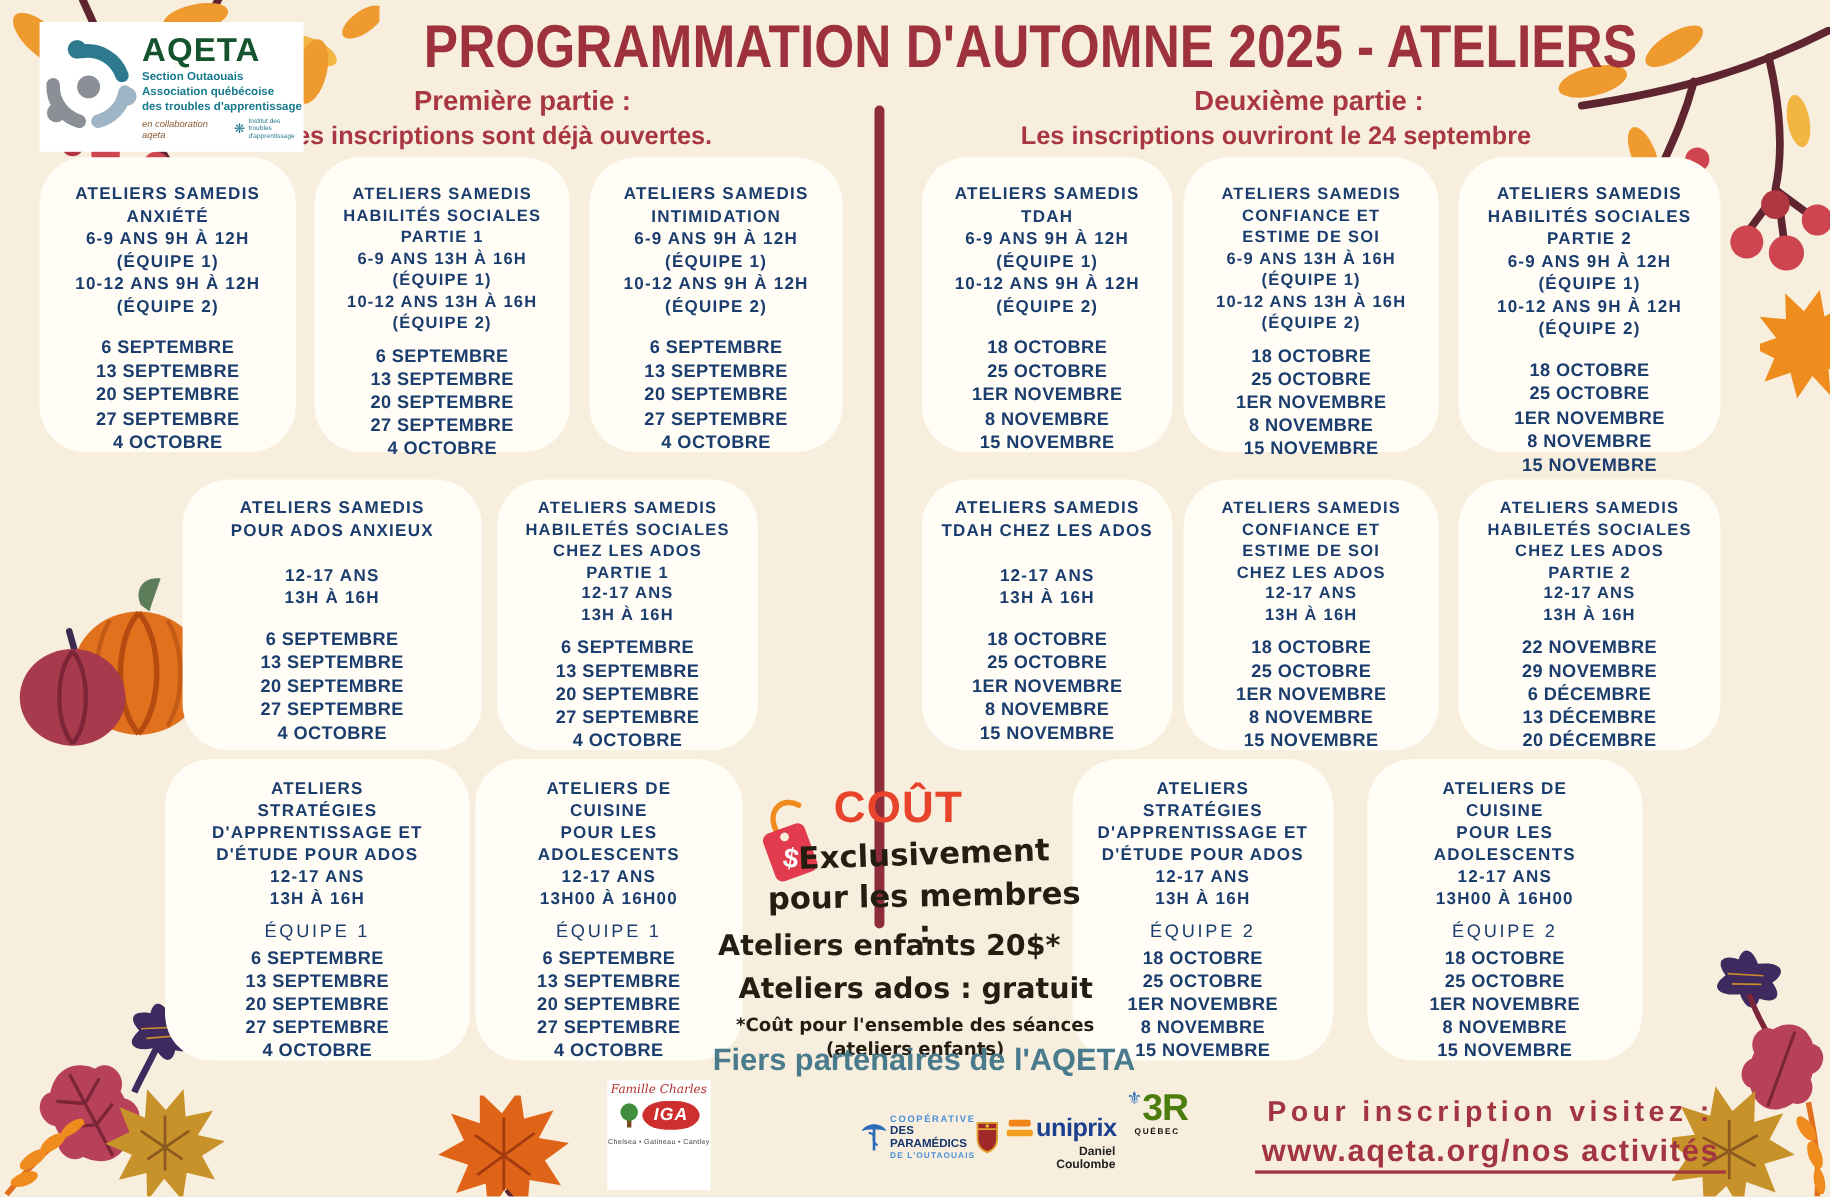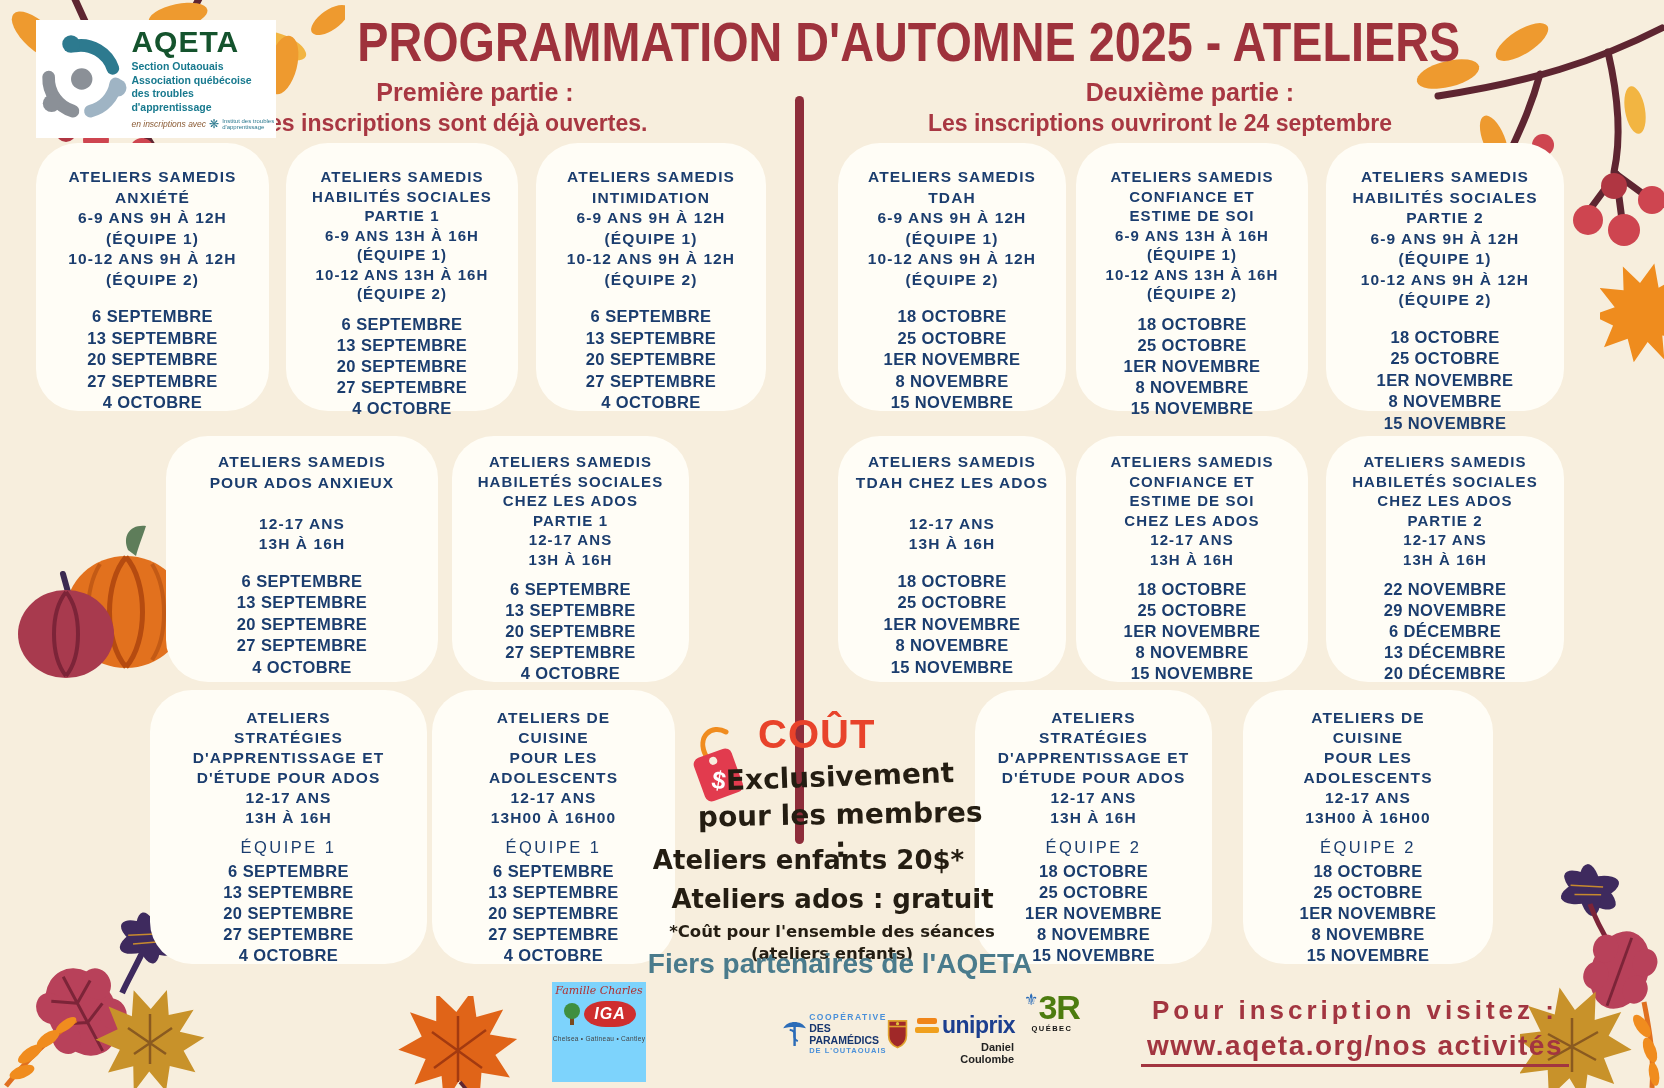--- a/index.html
+++ b/index.html
@@ -14,21 +14,21 @@
   
   .logo-box{left:36px;top:20px;width:240px;height:118px;background:#ffffff;
     display:flex;align-items:center;z-index:3;}
   .logo-text{margin-left:4px;}
   .logo-acronym{font-size:30px;font-weight:bold;color:#14532d;letter-spacing:1px;line-height:30px;}
   .logo-sub{font-size:10.5px;font-weight:bold;color:#17798e;line-height:13.5px;margin-top:3px;}
   .logo-collab{font-size:8.5px;font-style:italic;color:#8a5a33;margin-top:3px;display:flex;align-items:center;gap:3px;}
   .inst-icon{color:#2d7a8f;font-size:12px;font-style:normal;}
   .inst-text{font-size:6px;color:#2d7a8f;line-height:6.5px;font-style:normal;}
 
-  .main-title{left:260px;top:10px;width:1150px;text-align:center;z-index:2;}
+  .main-title{left:288px;top:10px;width:1150px;text-align:center;z-index:2;}
   .main-title span{display:inline-block;transform:scaleX(.85);transform-origin:center;
     font-size:55px;font-weight:800;color:#9e323c;letter-spacing:0px;white-space:nowrap;}
   .part-head{font-size:25px;font-weight:bold;color:#a83742;text-align:center;z-index:2;}
   .part-sub{font-size:23px;font-weight:bold;color:#a83742;z-index:2;white-space:nowrap;}
 
   .divider{left:795px;top:96px;width:9px;height:748px;background:#8e2d3a;border-radius:5px;z-index:1;}
 
   
   .card{position:absolute;background:#fffdf6;border-radius:42px;color:#1b3d6e;
     text-align:center;padding-top:24px;box-sizing:border-box;z-index:1;}
@@ -50,21 +50,21 @@
   .hand1{left:700px;top:760px;width:280px;font-size:28px;transform:rotate(-2deg);}
   .hand2{left:688px;top:798px;width:305px;font-size:28px;transform:rotate(-1deg);}
   .price1{left:636px;top:845px;width:345px;font-size:26px;}
   .price2{left:660px;top:884px;width:345px;font-size:26px;}
   .note{left:652px;top:922px;width:360px;font-size:16.5px;font-weight:700;}
   .note2{top:944px;}
 
   
   .partners-head{left:630px;top:948px;width:420px;text-align:center;font-size:28px;
     font-weight:bold;color:#4a7b8c;z-index:2;white-space:nowrap;}
-  .pcard{position:absolute;background:#7dd3fc;z-index:2;box-sizing:border-box;text-align:center;}
+  .pcard{position:absolute;background:#ffffff;z-index:2;box-sizing:border-box;text-align:center;}
   .iga{left:552px;top:982px;width:94px;height:100px;padding-top:3px;}
   .iga-script{font-family:"DejaVu Serif",serif;font-style:italic;font-size:11px;color:#b03030;line-height:12px;}
   .iga-row{display:flex;align-items:center;justify-content:center;gap:2px;margin-top:4px;}
   .iga-oval{background:#cf2e2e;color:#fff;font-style:italic;font-weight:bold;font-size:16px;
     padding:4px 10px;border-radius:50%/60%;letter-spacing:1px;}
   .iga-cities{font-size:6.5px;color:#444;margin-top:8px;letter-spacing:.3px;}
   .desj{left:650px;top:992px;width:122px;height:84px;display:flex;flex-direction:column;
     align-items:center;justify-content:center;}
   .desj-row{display:flex;align-items:center;gap:4px;}
   .desj-name{font-size:19px;font-weight:bold;color:#1d6b3c;}
@@ -230,21 +230,21 @@
       <circle cx="47" cy="47" r="11" fill="#8b9097"></circle>
     </svg>
     <div class="logo-text">
       <div class="logo-acronym">AQETA</div>
       <div class="logo-sub">
         <div>Section Outaouais</div>
         <div>Association québécoise</div>
         <div>des troubles d'apprentissage</div>
       </div>
       <div class="logo-collab">
-        <span>en inscriptions avec</span>
+        <span>en collaboration aqeta</span>
         <span class="inst-icon">❋</span>
         <span class="inst-text">
           <span>Institut des troubles</span><br>
           <span>d'apprentissage</span>
         </span>
       </div>
     </div>
   </div>
 
   <div class="abs main-title">

